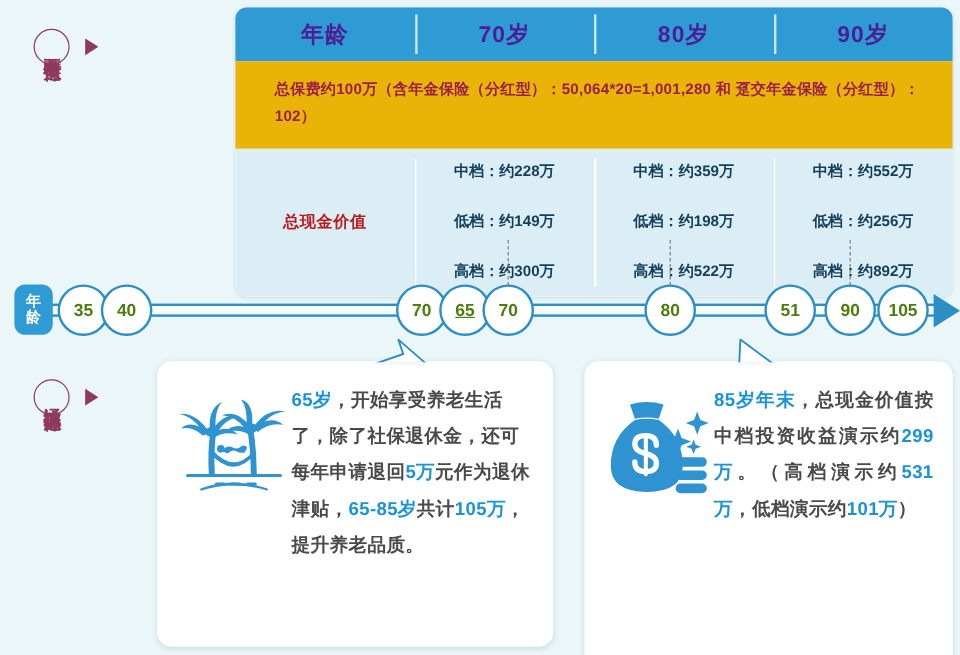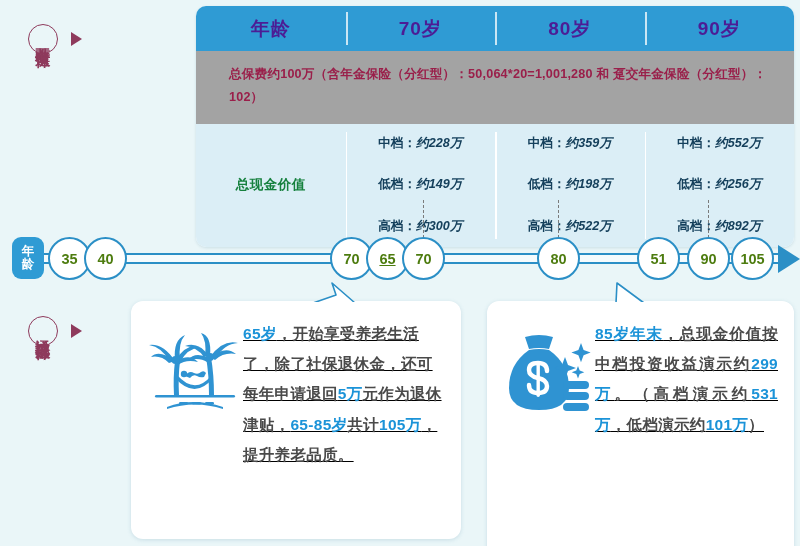--- a/index.html
+++ b/index.html
@@ -76,21 +76,21 @@
   .thead .th + .th::before {
     content: "";
     position: absolute;
     left: 0;
     top: 6px;
     bottom: 6px;
     width: 2px;
     background: rgba(255,255,255,.75);
   }
   .premium-row {
-    background: #a3a3a3;
+    background: #eab308;
     padding: 12px 26px 14px 33px;
     color: #9a1f4a;
     font-size: 12.6px;
     font-weight: bold;
     line-height: 1.85;
     letter-spacing: .2px;
   }
   .value-row {
     display: flex;
     background: #dbeef6;
@@ -110,38 +110,38 @@
   .value-row .vcell + .vcell::before {
     content: "";
     position: absolute;
     left: 0;
     top: 8px;
     bottom: 8px;
     width: 1.5px;
     background: #ffffff;
   }
   .value-row .vcell.label-cell {
-    color: #15803d;
+    color: #b91c1c;
     font-size: 13.5px;
     font-weight: bold;
     letter-spacing: .5px;
     text-align: center;
   }
   .vline {
     display: flex;
     width: 100%;
     justify-content: center;
     color: #15405c;
     font-size: 12.6px;
     font-weight: bold;
     line-height: 1.72;
     white-space: nowrap;
   }
   .vline .vl-tier { min-width: 34px; text-align: left; }
-  .vline .vl-amt  { text-align: left; font-style: italic; }
+  .vline .vl-amt  { text-align: left; }
 
   
   .dashed {
     position: absolute;
     width: 0;
     border-left: 1.6px dashed #7b7b7b;
   }
 
   
   #timeline {
@@ -222,21 +222,20 @@
     width: 46px;
     height: 21px;
     overflow: visible;
   }
   .bcard-inner {
     display: flex;
     align-items: flex-start;
     padding: 18px 16px 16px 16px;
     box-sizing: border-box;
     height: 100%;
-    text-decoration: underline;
   }
   .bcard-icon {
     flex: 0 0 auto;
     width: 96px;
     padding-top: 14px;
     display: flex;
     justify-content: center;
   }
   .bcard-text {
     flex: 1 1 auto;

